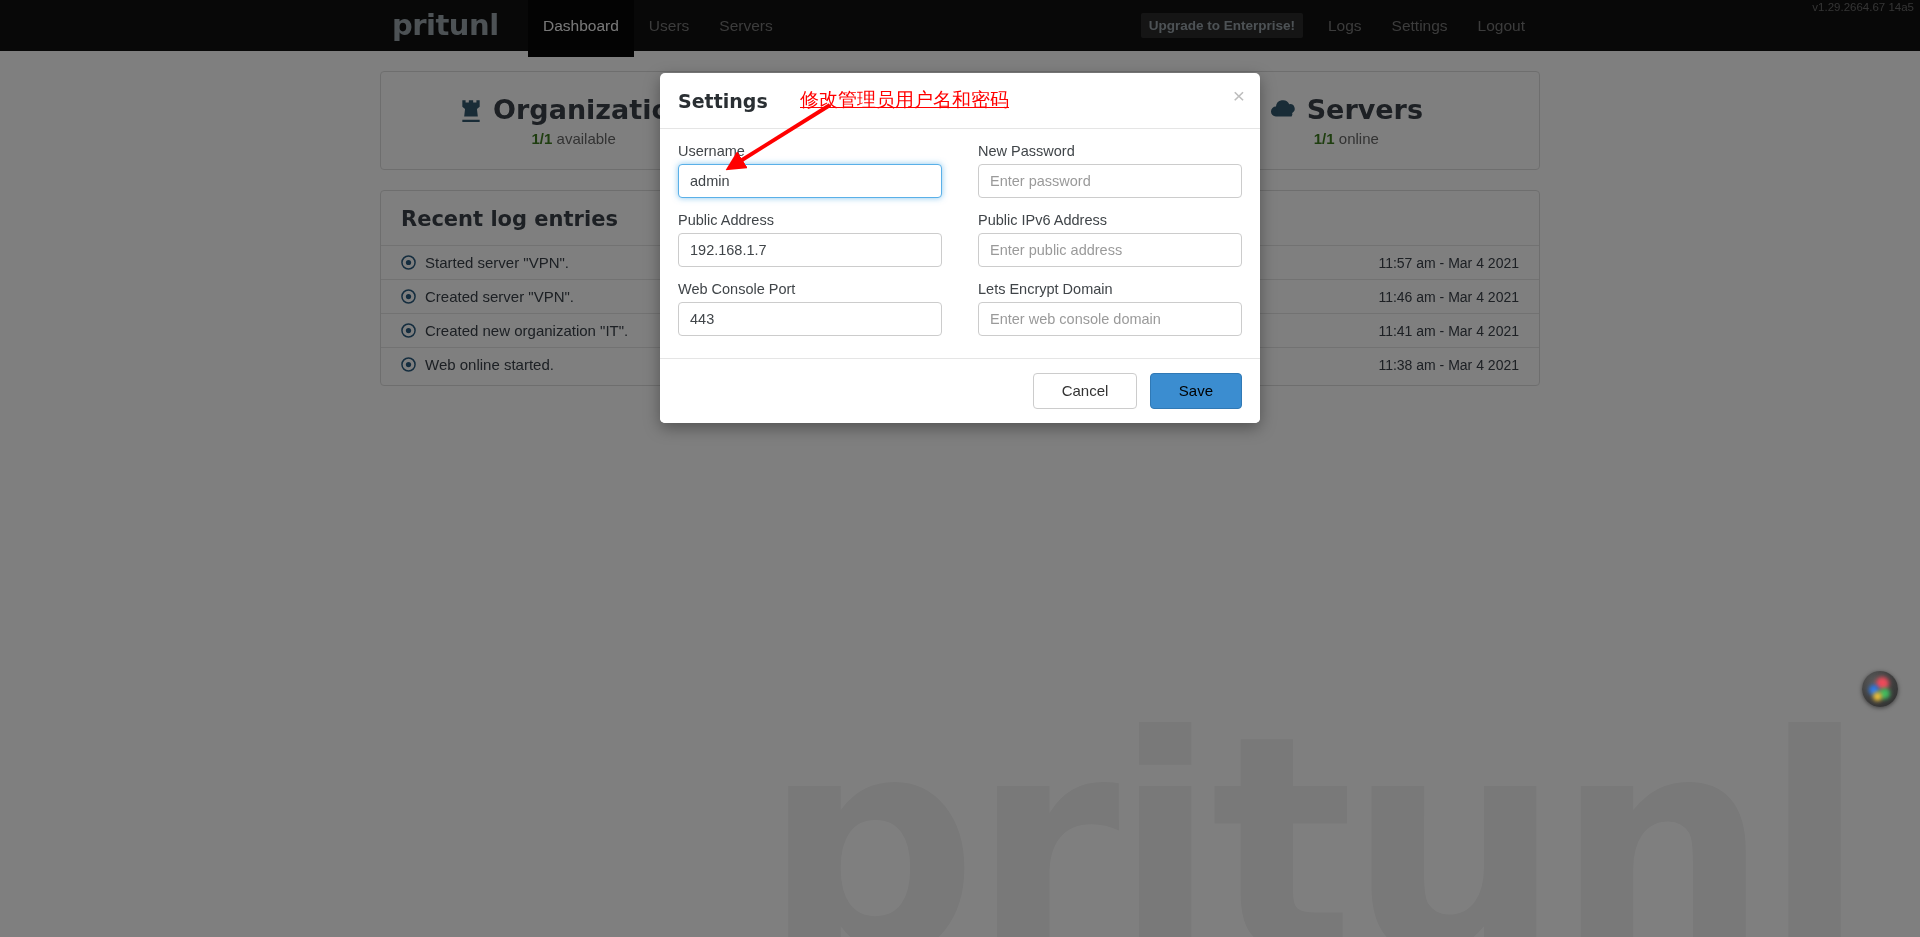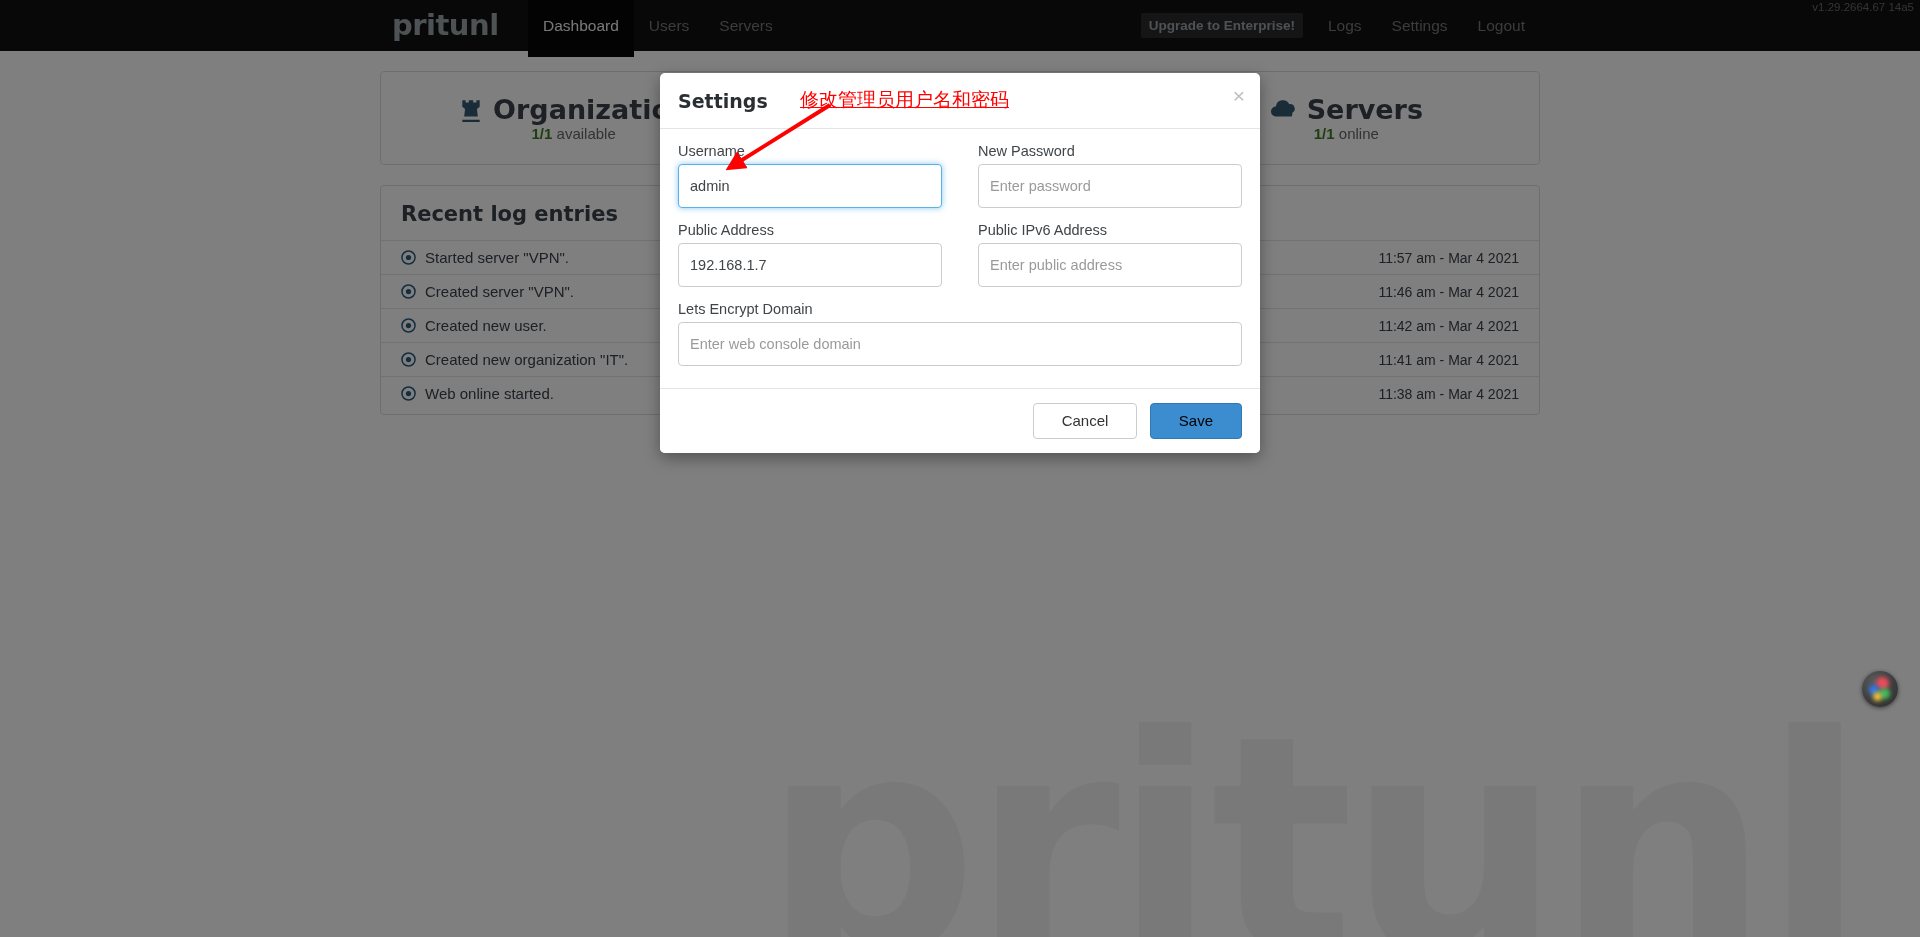--- a/index.html
+++ b/index.html
@@ -122,20 +122,21 @@
     font-weight: 700;
     color: #3a4149;
     font-family: "DejaVu Sans", sans-serif;
     display: flex;
     align-items: center;
     justify-content: center;
     gap: 9px;
     line-height: 1.15;
   }
   .stat-sub {
+    margin-top: 5px;
     font-size: 15px;
     color: #666;
   }
   .stat-sub .count { color: #3f7d20; font-weight: 700; }
   .stat-icon { display: inline-block; color: #33586e; }
   .stat-icon svg { display: block; }
 
   .log-panel { padding: 0 0 4px 0; }
   .log-header {
     font-size: 21px;
@@ -214,21 +215,21 @@
   .form-group { flex: 1; }
   .form-label {
     display: block;
     font-size: 14.5px;
     color: #404549;
     margin-bottom: 5px;
   }
   .form-input {
     display: block;
     width: 100%;
-    height: 44px;
+    height: 34px;
     padding: 6px 11px;
     font-size: 14.5px;
     color: #404549;
     font-family: "Liberation Sans", sans-serif;
     background: #ffffff;
     border: 1px solid #cccccc;
     border-radius: 4px;
     outline: none;
   }
   .form-input::placeholder { color: #9a9a9a; }
@@ -386,32 +387,20 @@
               <svg width="15" height="15" viewBox="0 0 16 16">
                   <circle cx="8" cy="8" r="7" fill="none" stroke="#2a5b7e" stroke-width="1.6"></circle>
                   <circle cx="8" cy="8" r="2.8" fill="#2a5b7e"></circle>
                 </svg>
             </span>
             <span>Created server "VPN".</span>
           </span>
           <span class="log-time">11:46 am - Mar 4 2021</span>
         </li>
 
-        <li class="log-item">
-          <span class="log-left">
-            <span class="log-bullet">
-              <svg width="15" height="15" viewBox="0 0 16 16">
-                  <circle cx="8" cy="8" r="7" fill="none" stroke="#2a5b7e" stroke-width="1.6"></circle>
-                  <circle cx="8" cy="8" r="2.8" fill="#2a5b7e"></circle>
-                </svg>
-            </span>
-            <span>Created new user.</span>
-          </span>
-          <span class="log-time">11:42 am - Mar 4 2021</span>
-        </li>
 
         <li class="log-item">
           <span class="log-left">
             <span class="log-bullet">
               <svg width="15" height="15" viewBox="0 0 16 16">
                   <circle cx="8" cy="8" r="7" fill="none" stroke="#2a5b7e" stroke-width="1.6"></circle>
                   <circle cx="8" cy="8" r="2.8" fill="#2a5b7e"></circle>
                 </svg>
             </span>
             <span>Created new organization "IT".</span>
@@ -466,20 +455,24 @@
         <input class="form-input" type="text" value="192.168.1.7" style="">
       </div>
       <div class="form-group">
         <label class="form-label">Public IPv6 Address</label>
         <input class="form-input" type="text" placeholder="Enter public address" style="">
       </div>
     </div>
 
     <div class="form-row">
       <div class="form-group">
+        <label class="form-label">Web Console Port</label>
+        <input class="form-input" type="text" value="443" style="">
+      </div>
+      <div class="form-group">
         <label class="form-label">Lets Encrypt Domain</label>
         <input class="form-input" type="text" placeholder="Enter web console domain" style="">
       </div>
     </div>
 
   </div>
 
   <div class="modal-footer">
     <button class="btn btn-default">Cancel</button>
     <button class="btn btn-primary">Save</button>

